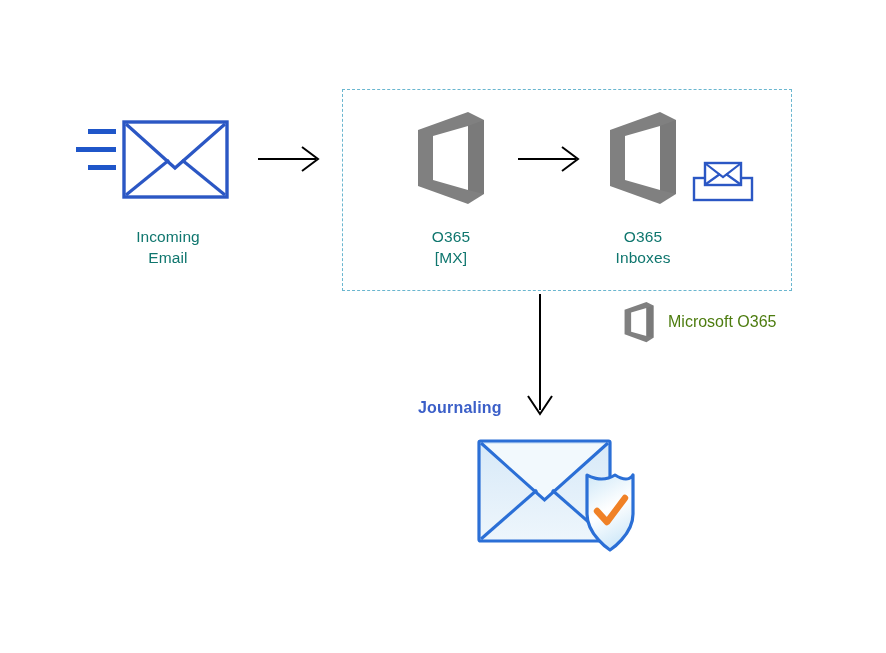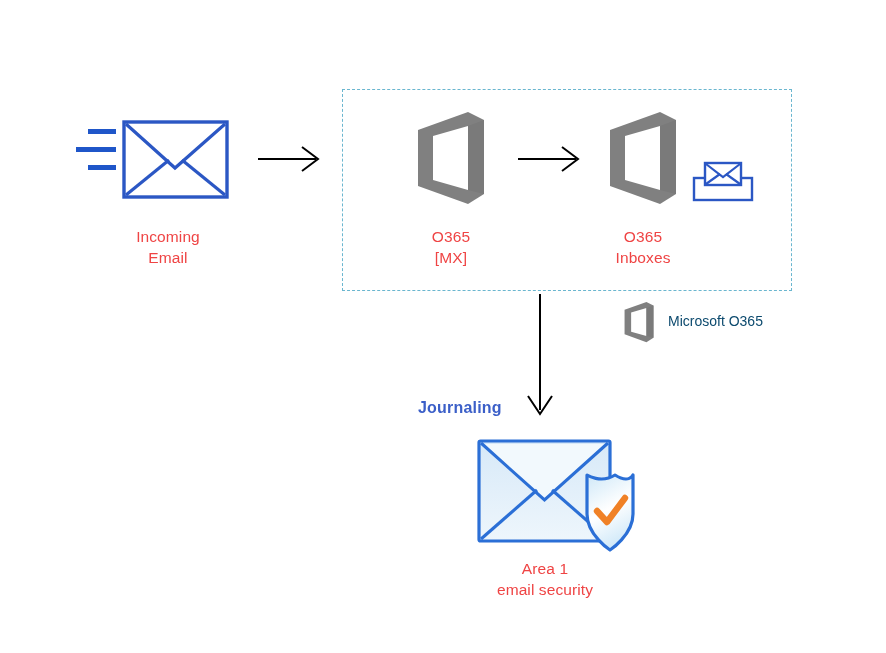--- a/index.html
+++ b/index.html
@@ -24,39 +24,39 @@
   }
   .node {
     position: absolute;
   }
   .caption {
     position: absolute;
     text-align: center;
     font-family: "Liberation Sans", sans-serif;
     font-size: 15.5px;
     line-height: 21px;
-    color: #ef4444;
+    color: #0f766e;
     white-space: pre-line;
     letter-spacing: 0.1px;
   }
   .journal-label {
     position: absolute;
     font-family: "Liberation Sans", sans-serif;
     font-size: 16px;
     font-weight: bold;
     color: #3b5fc8;
     letter-spacing: 0.2px;
     white-space: nowrap;
     margin-top: 44px;
   }
   .legend-label {
     position: absolute;
     font-family: "Liberation Sans", sans-serif;
-    font-size: 14px;
-    color: #0c4a6e;
+    font-size: 16px;
+    color: #4d7c0f;
     white-space: nowrap;
   }
   .zone-box {
     position: absolute;
     box-sizing: border-box;
     border: 1.6px dashed #6ab6cf;
     background: transparent;
   }
   svg { display: block; overflow: visible; }
 </style>
@@ -178,16 +178,14 @@
                C 117 43 131 52 145 43
                C 159 52 163 43 163 43
                L 163 82
                C 163 103 140 118 140 118
                C 140 118 117 103 117 82
                Z" fill="url(#shieldGrad)" stroke="#2b6fd6" stroke-width="3.2" stroke-linejoin="round"></path>
 
       <polyline points="127,79 137,90 155,66" fill="none" stroke="#f08126" stroke-width="6.4" stroke-linecap="round" stroke-linejoin="round"></polyline>
     </svg>
   </div>
-  <div class="caption" style="left:465px; top:558px; width:160px;">Area 1
-email security</div>
 
 </div>
 
 </body></html>

